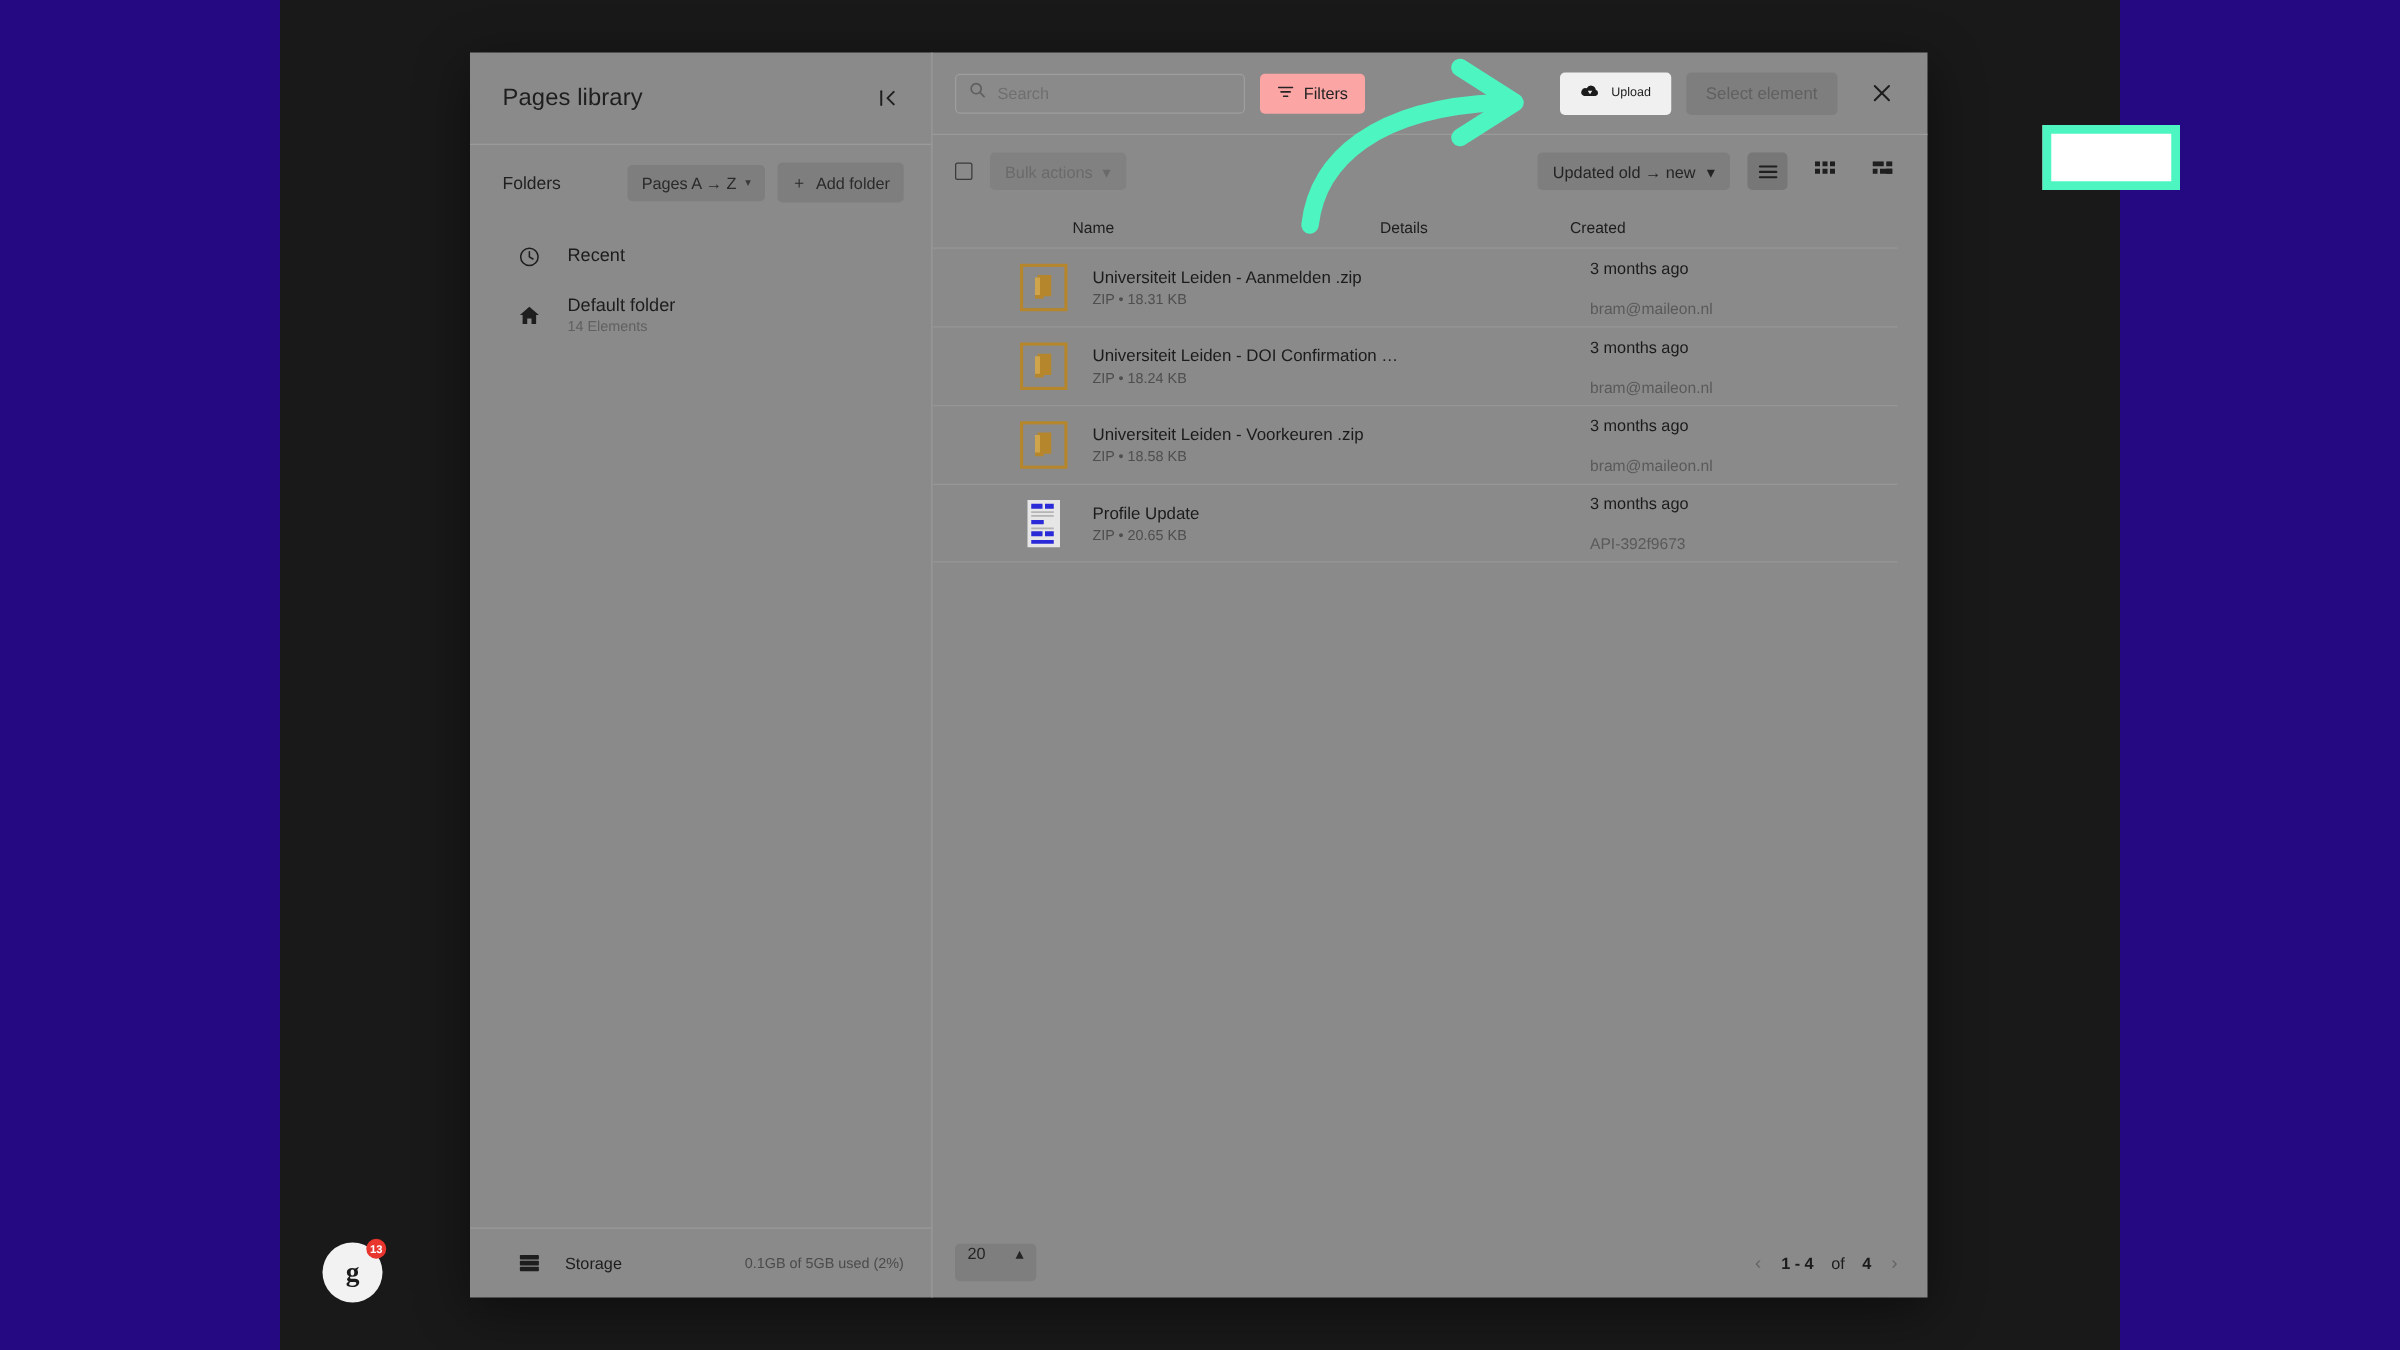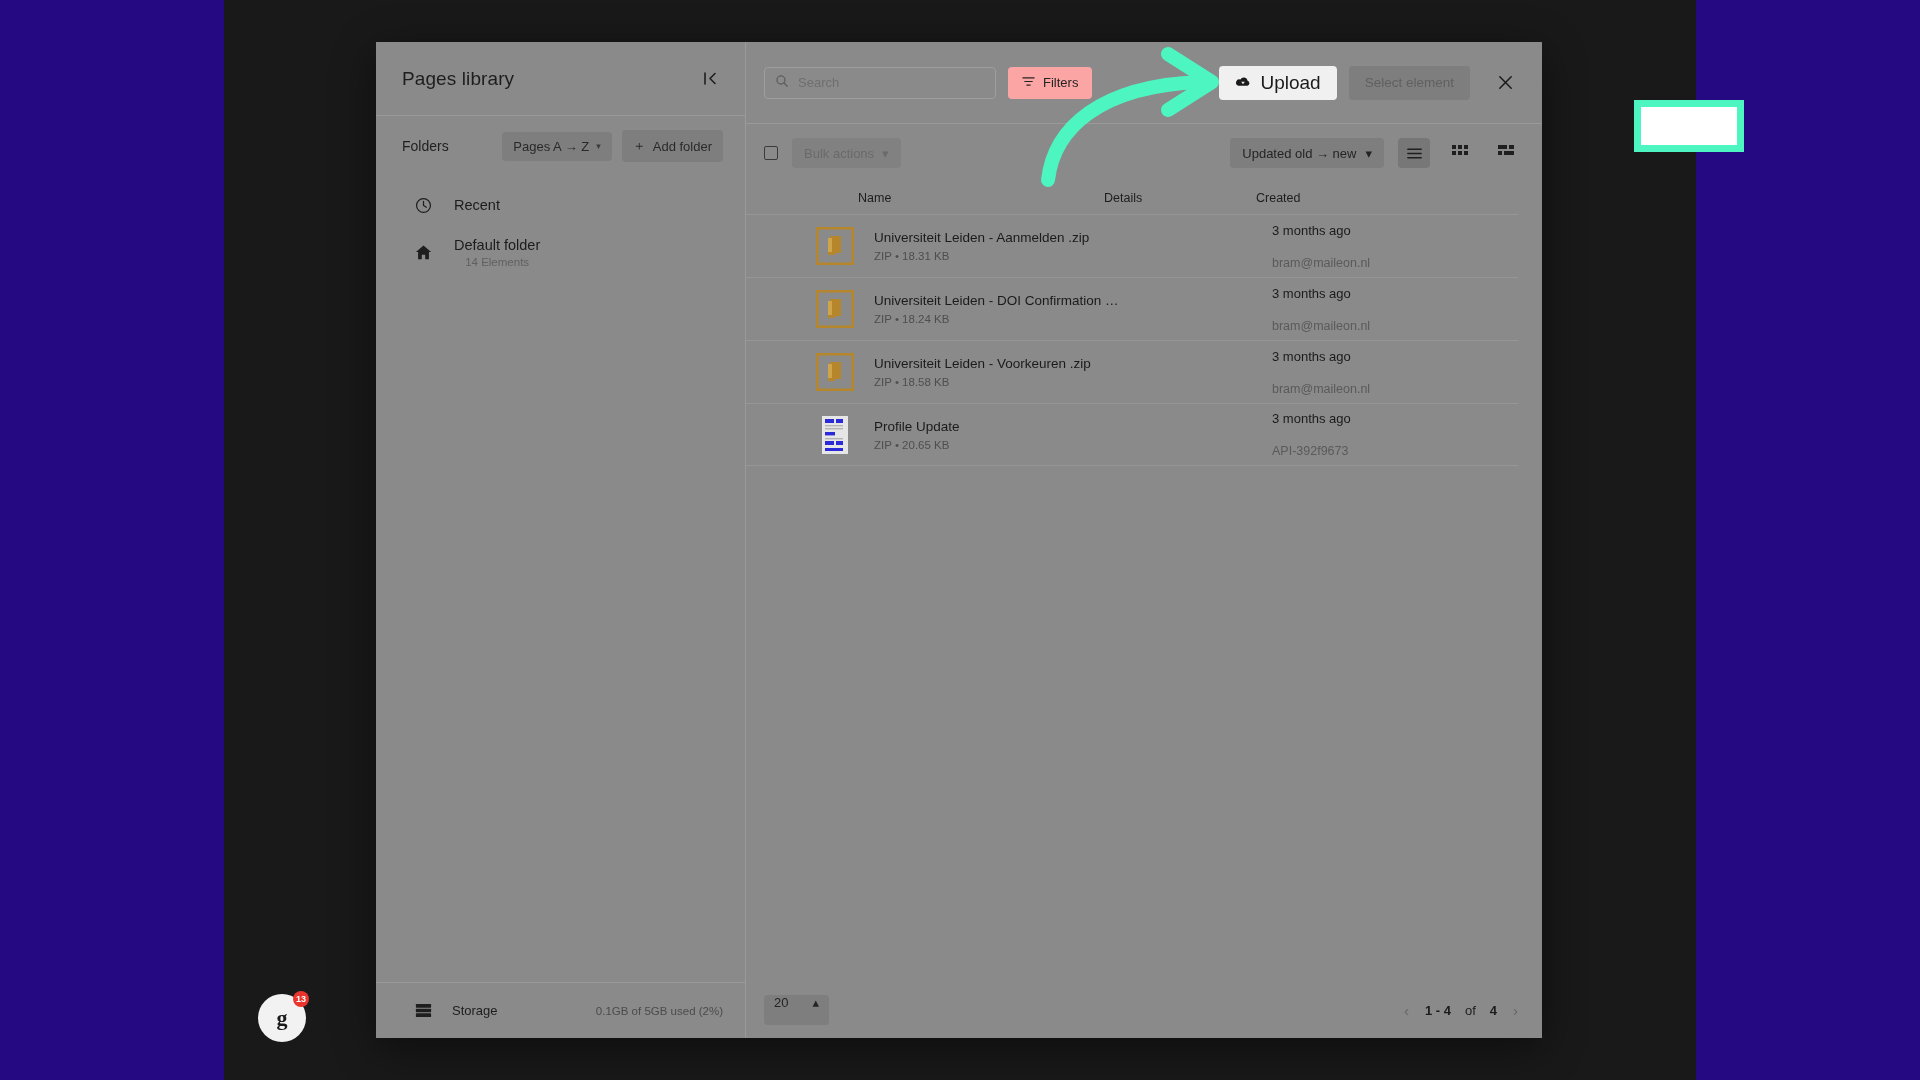--- a/index.html
+++ b/index.html
@@ -61,31 +61,31 @@
     padding:9px 26px 9px 36px; cursor:pointer; min-height:46px;
   }
   .folder-item.active { background:#7e7e7e; }
   .folder-ic {
     width:22px; height:22px; display:flex; align-items:center; justify-content:center;
     color:#1e1e1e; flex:none;
   }
   .folder-txt { display:flex; flex-direction:column; gap:3px; }
   .folder-name { font-size:14.5px; color:#1c1c1c; }
   .folder-name.bold { font-weight:bold; }
-  .folder-sub { font-size:11.5px; color:#606060;text-align:center; }
+  .folder-sub { font-size:11.5px; color:#606060; }
   .sidebar-foot {
     margin-top:auto; border-top:1px solid #9a9a9a;
     height:56px; display:flex; align-items:center; padding:0 22px 0 36px; gap:18px;
   }
   .storage-label { font-size:13px; color:#1d1d1d; flex:1; }
   .storage-used { font-size:11.5px; color:#4b4b4b; }
   
   .content { flex:1; display:flex; flex-direction:column; position:relative; }
   .content-head {
-    height:82px; display:flex; align-items:center; gap:12px;
+    height:66px; display:flex; align-items:center; gap:12px;
     padding:0 20px 0 18px; border-bottom:1px solid #9a9a9a;
   }
   .search-box {
     width:232px; height:32px; background:#8a8a8a;
     border:1px solid #9e9e9e; border-radius:4px;
     display:flex; align-items:center; gap:9px; padding:0 10px;
   }
   .search-box input {
     background:transparent; border:none; outline:none;
     font-family:inherit; font-size:13px; color:#2a2a2a; width:100%;
@@ -93,21 +93,21 @@
   .search-box input::placeholder { color:#6f6f6f; }
   .filters-btn {
     background:#fca5a5; border-radius:4px; height:32px;
     display:flex; align-items:center; gap:8px; padding:0 14px;
     font-size:13px; color:#242424; cursor:pointer;
   }
   .head-spacer { flex:1; }
   .upload-btn {
     background:#f0f0f0; border-radius:4px; height:34px;
     display:flex; align-items:center; gap:9px; padding:0 16px;
-    font-size:19px; color:#1b1b1b; cursor:pointer; position:relative; z-index:6;
+    font-size:10px; color:#1b1b1b; cursor:pointer; position:relative; z-index:6;
   }
   .select-el-btn {
     background:#7e7e7e; border-radius:4px; height:34px;
     display:flex; align-items:center; padding:0 16px;
     font-size:13.5px; color:#606060; cursor:not-allowed;
   }
   .close-btn {
     width:34px; height:34px; display:flex; align-items:center; justify-content:center;
     color:#1c1c1c; cursor:pointer; margin-left:6px;
   }

